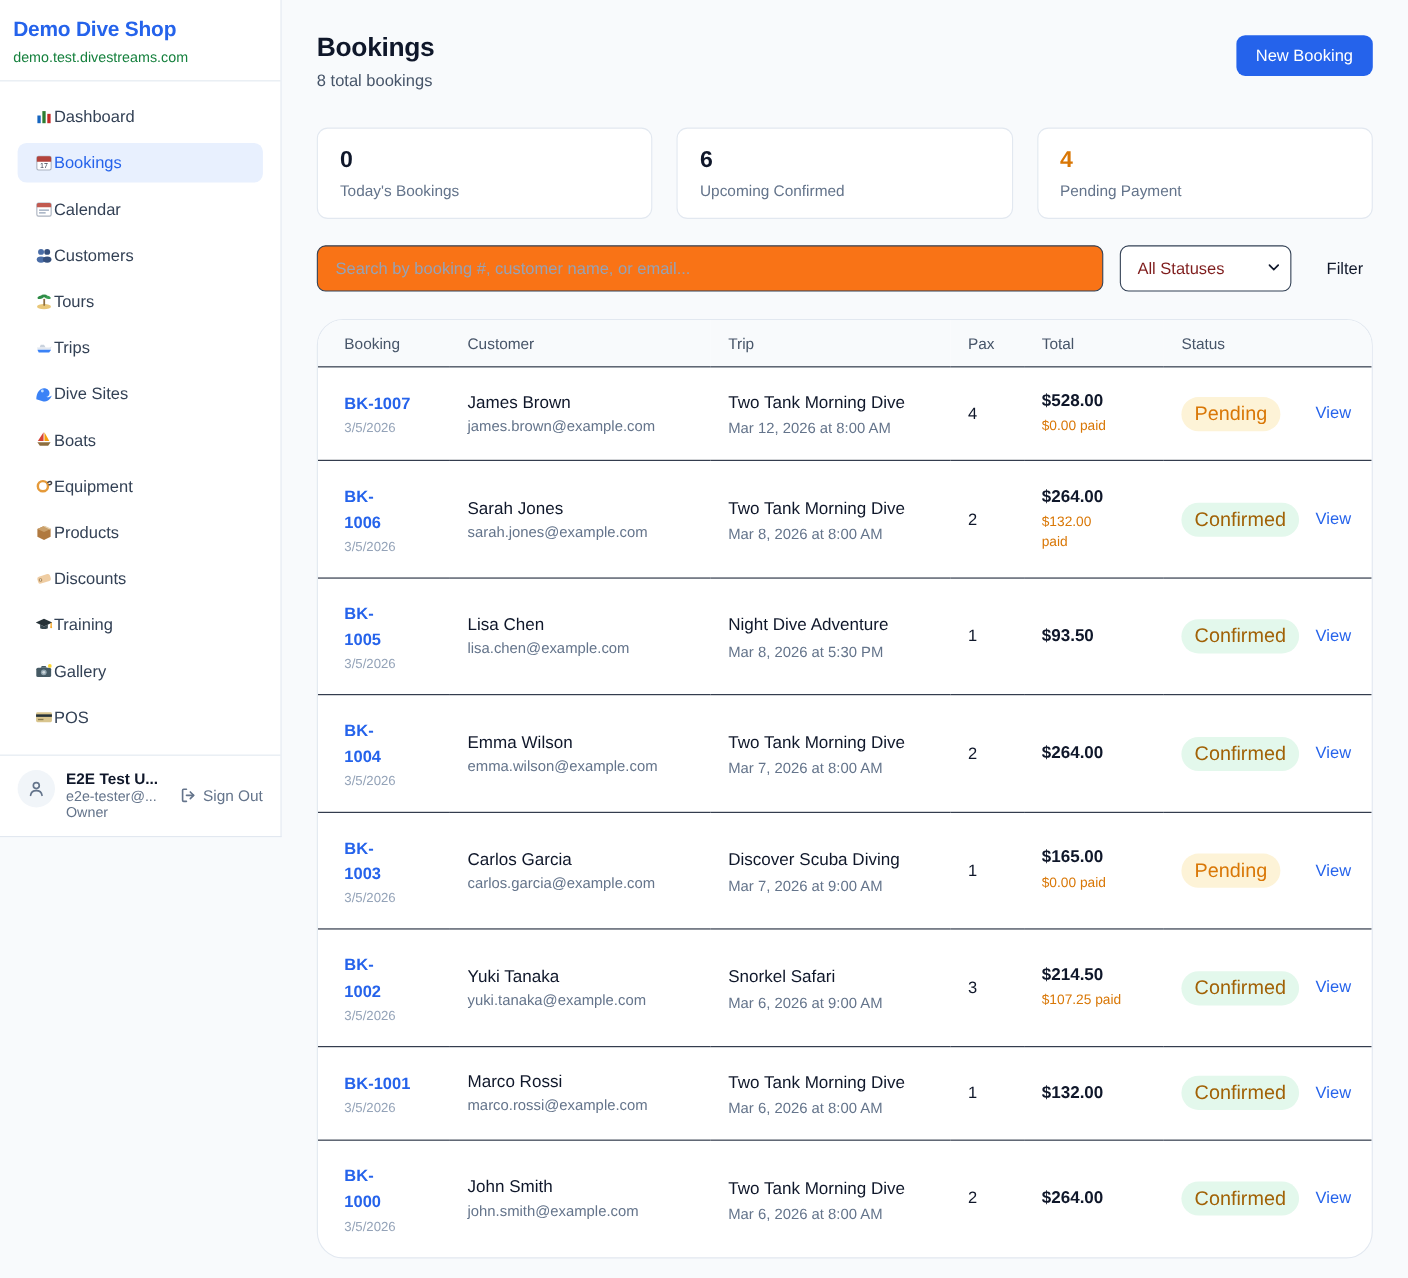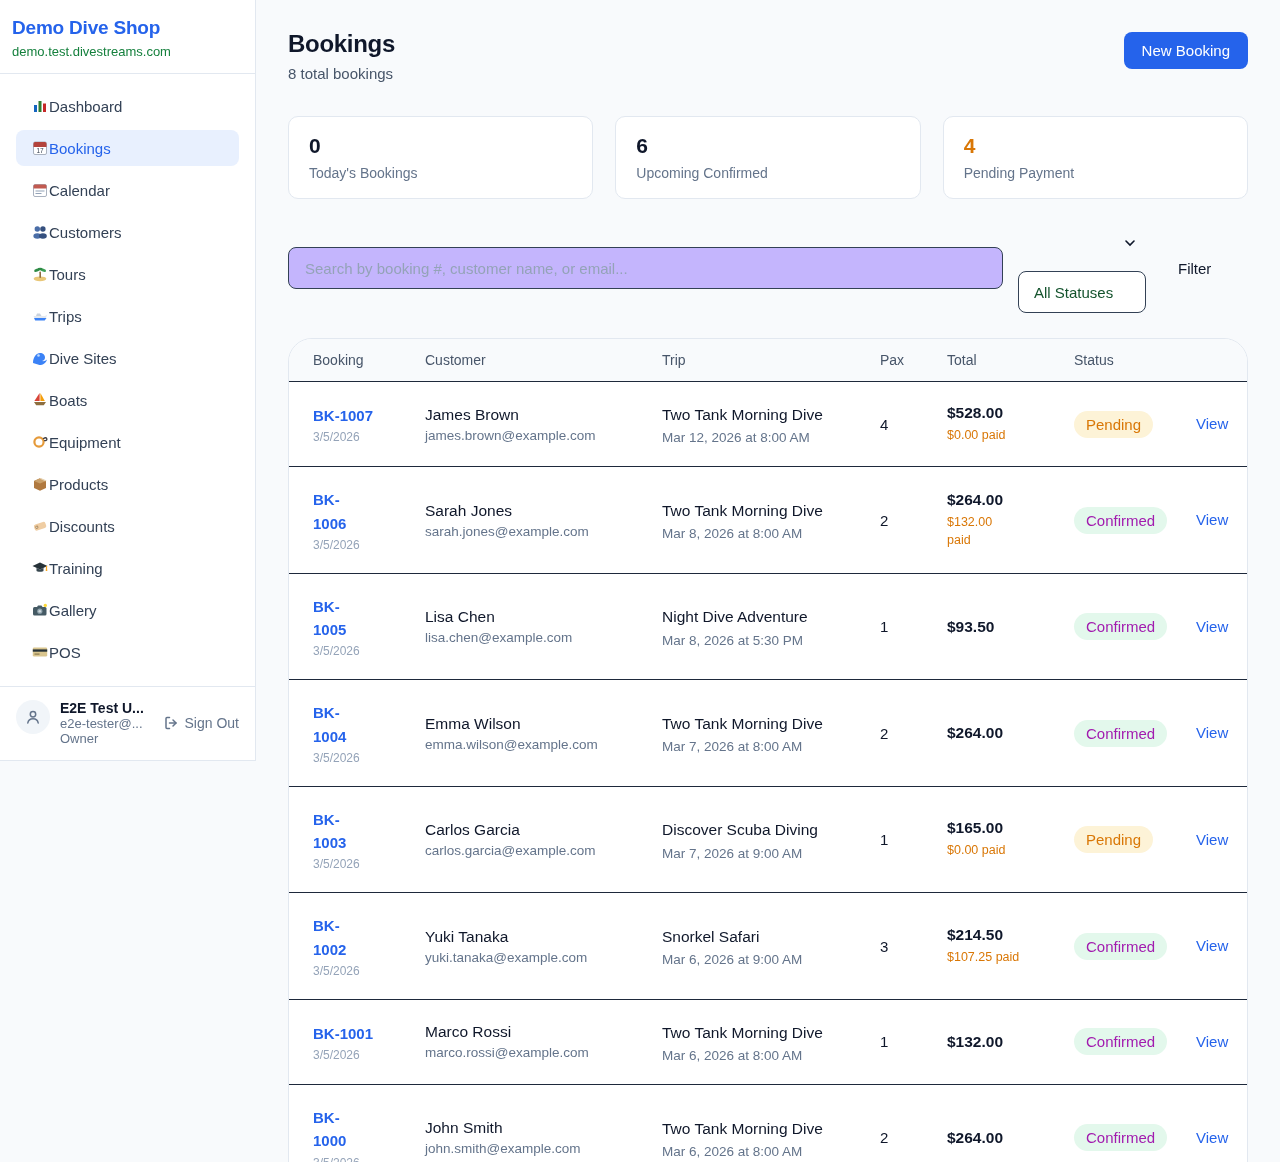--- a/index.html
+++ b/index.html
@@ -65,30 +65,29 @@
     flex:1; background:#fff; border:1px solid #e2e8f0; border-radius:10px;
     padding:17px 20px;
   }
   .stat-value { font-size:21px; font-weight:700; color:#0f172a; }
   .stat-card.orange .stat-value { color:#d97706; }
   .stat-label { margin-top:7px; font-size:14px; color:#64748b; }
 
   .filters { display:flex; align-items:center; margin-top:24px; }
   .search {
     width:715px; height:42px; border:1px solid #334155; border-radius:8px;
-    background:#c4b5fd; padding:0 16px; font-family:inherit; font-size:15px; color:#0f172a;
+    background:#f97316; padding:0 16px; font-family:inherit; font-size:15px; color:#0f172a;
   }
   .search::placeholder { color:#94a3b8; }
   .select-wrap { position:relative; margin-left:15px; }
   .status-select {
     -webkit-appearance:none; appearance:none;
-    width:128px; height:42px; border:1px solid #334155; border-radius:8px;
-    background:#fff; padding:0 30px 0 15px; font-family:inherit; font-size:15px; color:#14532d;
+    width:156px; height:42px; border:1px solid #334155; border-radius:8px;
+    background:#fff; padding:0 30px 0 15px; font-family:inherit; font-size:15px; color:#7f1d1d;
     cursor:pointer;
-    margin-top:48px;
   }
   .chev { position:absolute; right:11px; top:17px; pointer-events:none; }
   .filter-btn {
     margin-left:32px; background:none; border:none; font-family:inherit;
     font-size:15px; font-weight:500; color:#0f172a; cursor:pointer;
   }
 
   
   .table-card {
     margin-top:25px; background:#fff; border:1px solid #e2e8f0;
@@ -111,24 +110,24 @@
   .bk-date { margin-top:3px; font-size:12px; color:#94a3b8; }
   .cust-name { font-size:15.5px; color:#0f172a; }
   .cust-email { margin-top:4px; font-size:13.5px; color:#64748b; }
   .trip-name { font-size:15.5px; font-weight:500; color:#0f172a; line-height:1.5; }
   .trip-date { margin-top:4px; font-size:13.5px; color:#64748b; }
   .pax { font-size:15px; color:#0f172a; }
   .amt { font-size:15.5px; font-weight:700; color:#0f172a; }
   .paid { margin-top:4px; font-size:12.5px; color:#d97706; white-space:pre-line; line-height:1.45; }
   .badge {
     display:inline-block; padding:5px 12px; border-radius:999px;
-    font-size:15px; font-weight:500;
+    font-size:18px; font-weight:500;
   }
   .badge.pending { background:#fdf3d7; color:#d97706; }
-  .badge.confirmed { background:#e3f8ec; color:#a21caf; }
+  .badge.confirmed { background:#e3f8ec; color:#a16207; }
   .view-link { color:#2563eb; font-size:15px; font-weight:500; text-decoration:none; cursor:pointer; }
 </style>
 </head>
 <body>
 
 <aside class="sidebar">
   <div class="sb-head">
     <div class="brand">Demo Dive Shop</div>
     <div class="domain">demo.test.divestreams.com</div>
   </div>

